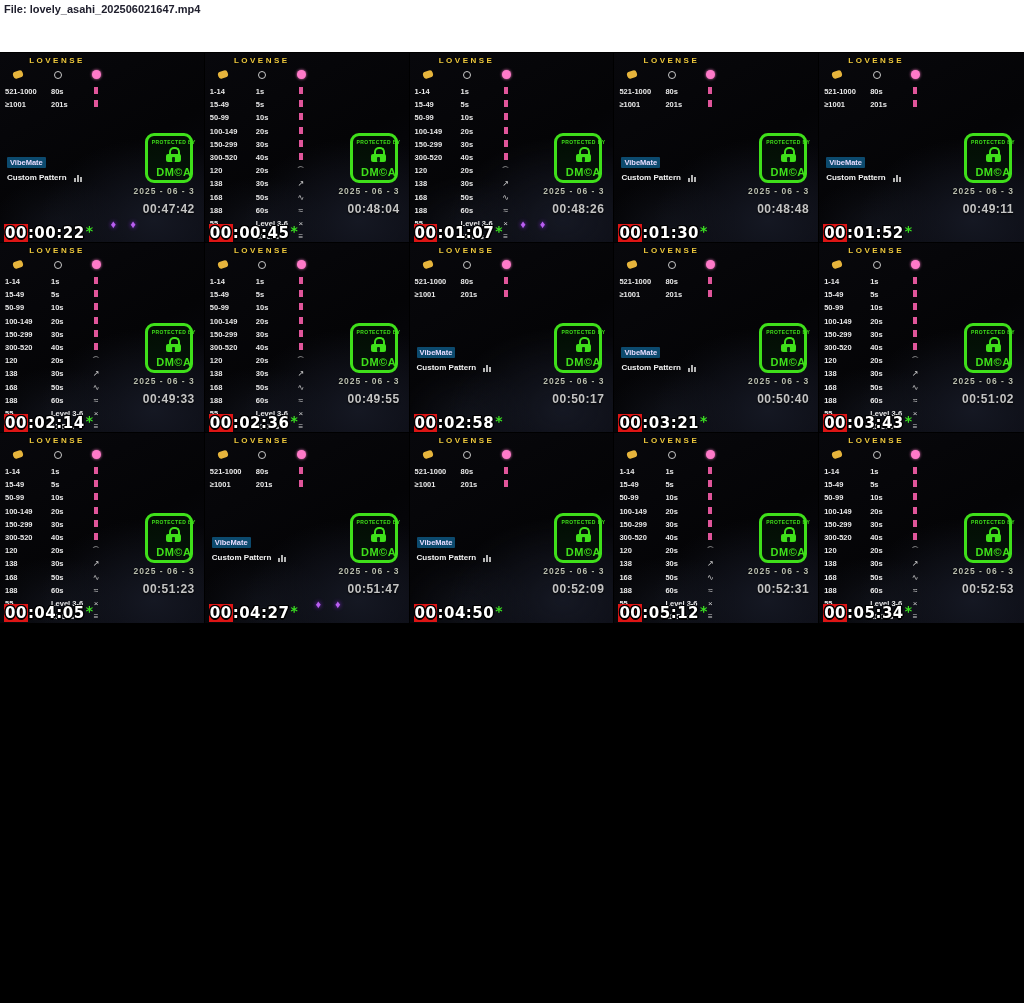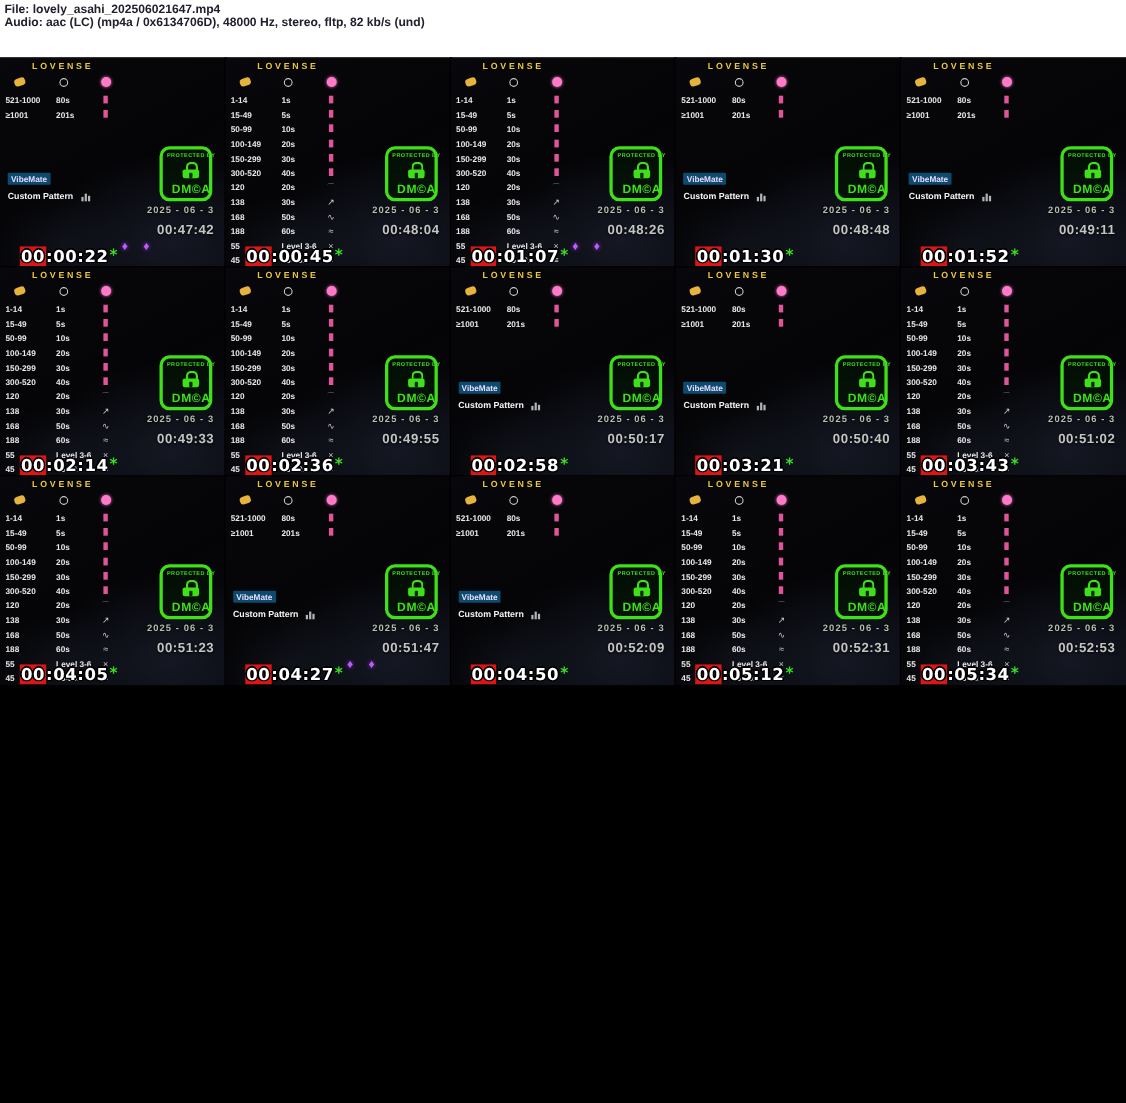--- a/index.html
+++ b/index.html
@@ -84,35 +84,34 @@
     color: #c4c4c4; letter-spacing: 0.5px; text-shadow: 0 1px 2px #000;
   }
   
   .gifts {
     position: absolute; left: 54%; bottom: 7%;
     color: #b95ef0; font-size: 11px; letter-spacing: 14px;
     text-shadow: 0 0 4px #8a2be2;
   }
   
   .ts {
-    position: absolute; left: 18px; bottom: 1px;
+    position: absolute; left: 4px; bottom: 1px;
     font-family: "DejaVu Sans", sans-serif;
     font-weight: bold; font-size: 15px; color: #fff; letter-spacing: 0.5px;
     text-shadow: -1.5px 0 #000, 1.5px 0 #000, 0 -1.5px #000, 0 1.5px #000,
                  -1px -1px #000, 1px 1px #000, -1px 1px #000, 1px -1px #000;
   }
   .ts-h { background: #dd1515; padding: 0 1px; }
   .ts-star { color: #3ae021; font-size: 14px; text-shadow: none; margin-left: 1px; vertical-align: 2px; }
 </style>
 </head>
 <body>
 
 <div class="hdr">
   <div>File: lovely_asahi_202506021647.mp4</div>
-  <div>Audio: aac (LC) (mp4a / 0x6134706D), 48000 Hz, stereo, fltp, 82 kb/s (und)</div>
 </div>
 
 <div class="grid" id="grid">
   <div class="thumb">
     <div class="scene"></div>
 
     <div class="menu">
       <div class="brand">LOVENSE</div>
       <div class="mi-row">
         <span class="ico-coin"></span>

